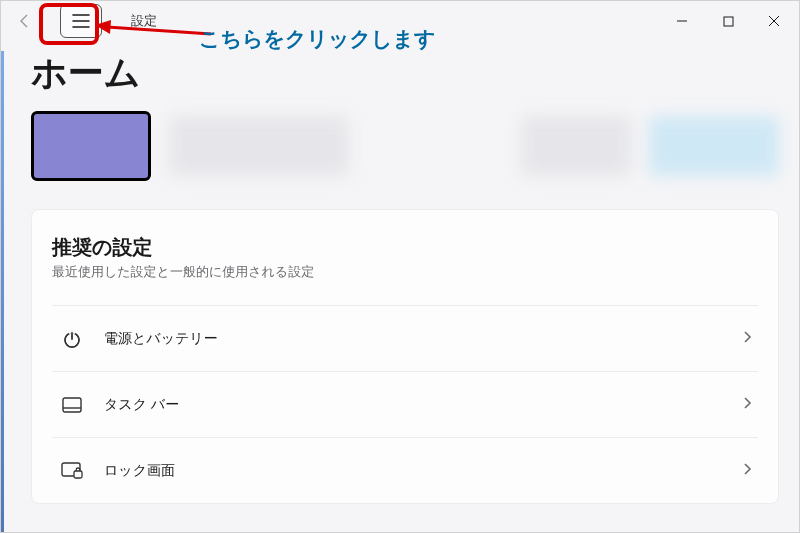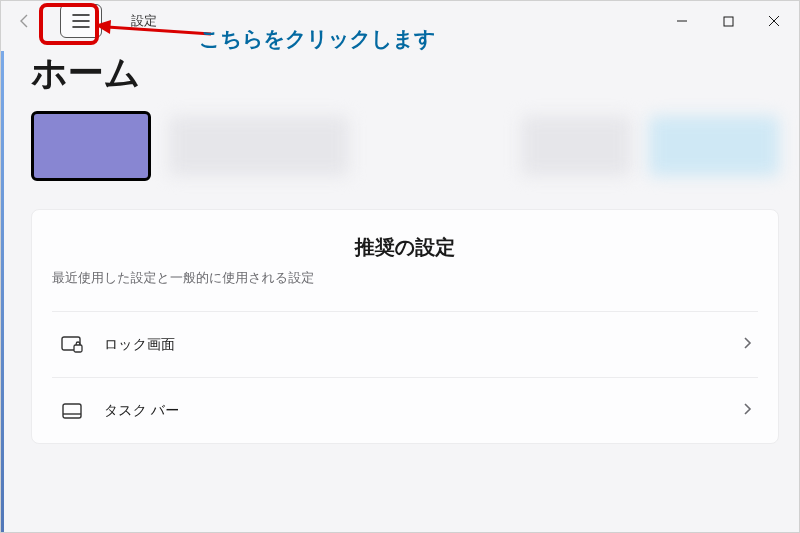--- a/index.html
+++ b/index.html
@@ -152,22 +152,21 @@
       right: 20px;
       background: #fdfdfe;
       border: 1px solid #ececee;
       border-radius: 8px;
       padding: 24px 20px 0 20px;
     }
     .card-title {
       font-size: 20px;
       font-weight: 600;
       color: #1a1a1a;
-      margin-bottom: 8px;
-      text-align: center;
+      margin-bottom: 2px;
     }
     .card-sub {
       font-size: 13px;
       color: #6b6b6f;
       margin-bottom: 24px;
     }
     .setting-row {
       display: flex;
       align-items: center;
       height: 66px;
@@ -253,45 +252,62 @@
   <div class="blur-block blur1"></div>
   <div class="blur-gap"></div>
   <div class="blur-block blur2"></div>
   <div class="blur-block blur3"></div>
 </div>
 
 <div class="card">
   <div class="card-title">推奨の設定</div>
   <div class="card-sub">最近使用した設定と一般的に使用される設定</div>
 
+  <div class="setting-row">
+    <span class="row-icon">
+      <svg width="20" height="20" viewBox="0 0 20 20">
+          <circle cx="10" cy="11" r="7" fill="none" stroke="#333" stroke-width="1.4"></circle>
+          <path d="M10 3v8" stroke="#333" stroke-width="1.4" fill="none"></path>
+          <rect x="7" y="0.8" width="6" height="4" fill="#f5f5f7"></rect>
+          <path d="M10 3v7" stroke="#333" stroke-width="1.4"></path>
+          <path d="M6.2 5.2a7 7 0 1 0 7.6 0" fill="none" stroke="#333" stroke-width="1.4"></path>
+        </svg>
+    </span>
+    <span class="row-label">電源とバッテリー</span>
+    <span class="row-chevron">
+      <svg width="10" height="14" viewBox="0 0 10 14">
+          <path d="M3 2l5 5-5 5" fill="none" stroke="#6b6b6f" stroke-width="1.6"></path>
+        </svg>
+    </span>
+  </div>
+
+  <div class="setting-row">
+    <span class="row-icon">
+      <svg width="20" height="16" viewBox="0 0 20 16">
+          <rect x="1" y="1" width="18" height="14" rx="2" fill="none" stroke="#333" stroke-width="1.4"></rect>
+          <path d="M1 11h18" stroke="#333" stroke-width="1.4"></path>
+        </svg>
+    </span>
+    <span class="row-label">タスク バー</span>
+    <span class="row-chevron">
+      <svg width="10" height="14" viewBox="0 0 10 14">
+          <path d="M3 2l5 5-5 5" fill="none" stroke="#6b6b6f" stroke-width="1.6"></path>
+        </svg>
+    </span>
+  </div>
 
   <div class="setting-row">
     <span class="row-icon">
       <svg width="22" height="18" viewBox="0 0 22 18">
           <rect x="1" y="1" width="18" height="13" rx="2" fill="none" stroke="#333" stroke-width="1.4"></rect>
           <rect x="13" y="9" width="8" height="7" rx="1.5" fill="#fdfdfe" stroke="#333" stroke-width="1.3"></rect>
           <path d="M15.2 9v-1.2a1.8 1.8 0 0 1 3.6 0V9" fill="none" stroke="#333" stroke-width="1.3"></path>
         </svg>
     </span>
     <span class="row-label">ロック画面</span>
     <span class="row-chevron">
       <svg width="10" height="14" viewBox="0 0 10 14">
           <path d="M3 2l5 5-5 5" fill="none" stroke="#6b6b6f" stroke-width="1.6"></path>
         </svg>
     </span>
   </div>
 
-  <div class="setting-row">
-    <span class="row-icon">
-      <svg width="20" height="16" viewBox="0 0 20 16">
-          <rect x="1" y="1" width="18" height="14" rx="2" fill="none" stroke="#333" stroke-width="1.4"></rect>
-          <path d="M1 11h18" stroke="#333" stroke-width="1.4"></path>
-        </svg>
-    </span>
-    <span class="row-label">タスク バー</span>
-    <span class="row-chevron">
-      <svg width="10" height="14" viewBox="0 0 10 14">
-          <path d="M3 2l5 5-5 5" fill="none" stroke="#6b6b6f" stroke-width="1.6"></path>
-        </svg>
-    </span>
-  </div>
-
 </div>
 
 </body></html>

